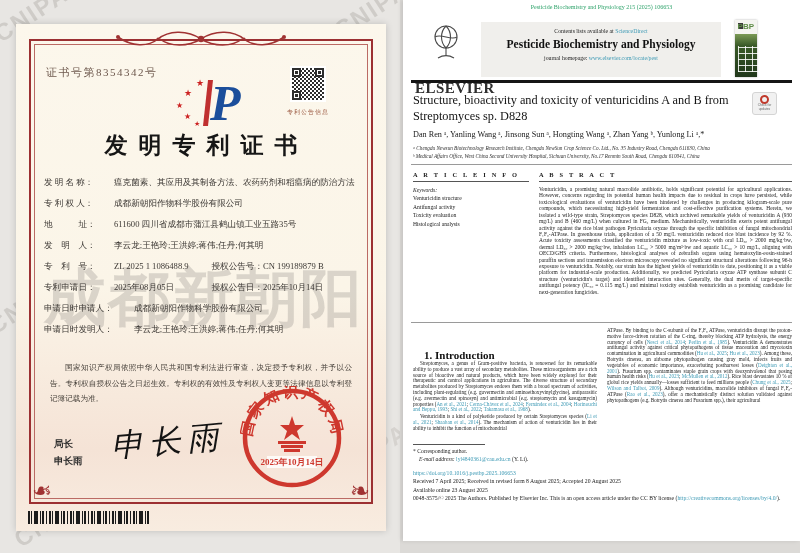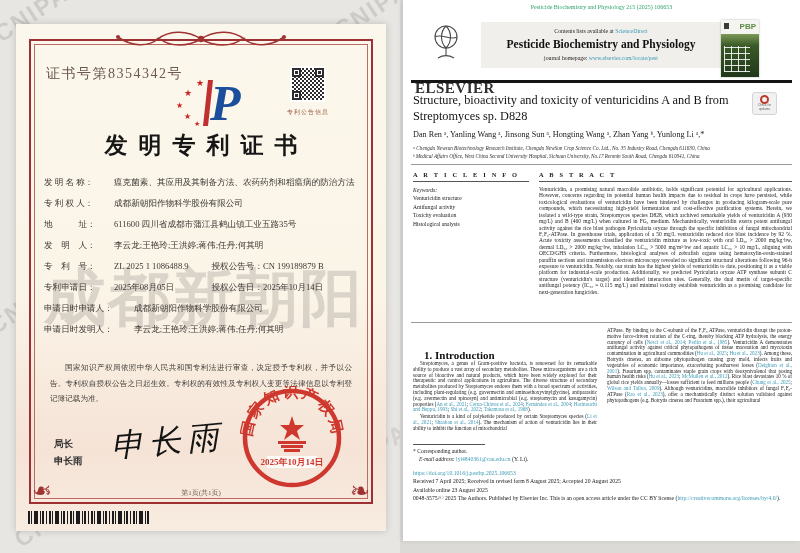--- a/index.html
+++ b/index.html
@@ -11,21 +11,21 @@
   #left-panel{position:absolute;left:0;top:0;width:400px;height:553px;background:#e8e6e3;overflow:hidden;}
   .wm{position:absolute;font-family:"Liberation Sans",sans-serif;font-weight:bold;
       color:rgba(150,145,140,.30);transform:rotate(-33deg);font-size:24px;letter-spacing:2px;pointer-events:none;}
   #cert{position:absolute;left:16px;top:24px;width:370px;height:507px;
         background:linear-gradient(180deg,#fcf7ec 0%,#fbf5e8 52%,#f5e3d6 84%,#f8ece0 100%);
         box-shadow:0 0 7px rgba(0,0,0,.18);}
   #frame-outer{position:absolute;left:13px;right:13px;top:15px;bottom:27px;border:2px solid #9c3032;}
   #frame-inner{position:absolute;inset:3px;border:1px solid #bb6a64;}
   #flourish{position:absolute;left:90px;top:3px;width:190px;height:24px;}
   .corner-orn{position:absolute;font-size:24px;color:#a03232;line-height:1;}
-  #cert-no{position:absolute;left:30px;top:41px;font-size:14px;color:#6d584d;letter-spacing:1.5px;}
+  #cert-no{position:absolute;left:30px;top:41px;font-size:11px;color:#6d584d;letter-spacing:1.5px;}
   #cnipa-logo{position:absolute;left:140px;top:52px;width:90px;height:52px;}
   #qr{position:absolute;left:274px;top:42px;width:36px;height:36px;background:#fff;padding:2px;}
   #qr-pix{width:100%;height:100%;background:repeating-conic-gradient(#2d2d2d 0% 25%,#fff 0% 50%) 0 0/4px 4px;position:relative;}
   .finder{position:absolute;width:9px;height:9px;border:2px solid #2d2d2d;background:#fff;}
   .finder::after{content:"";position:absolute;inset:1px;background:#2d2d2d;}
   #qr-caption{position:absolute;left:262px;top:84px;width:60px;text-align:center;font-size:6px;color:#9c5a42;letter-spacing:1px;}
   #cert-title{position:absolute;left:0;right:0;top:106px;text-align:center;font-size:23px;font-weight:bold;
               letter-spacing:11px;color:#161616;text-indent:11px;}
   #fields{position:absolute;left:28px;right:20px;top:152px;font-size:8.6px;color:#3c3834;}
   .frow{display:flex;margin-bottom:8.5px;line-height:1.45;}
@@ -46,26 +46,26 @@
     repeating-linear-gradient(90deg,#1c1c1c 0 2px,transparent 2px 7px);}
   #wm-center{position:absolute;left:8px;top:232px;width:360px;text-align:center;font-size:62px;font-weight:bold;
              color:rgba(125,120,114,.26);letter-spacing:2px;font-family:"Liberation Serif",serif;white-space:nowrap;}
 
   
   #paper{position:absolute;left:403px;top:0;width:397px;height:541px;background:#ffffff;
          box-shadow:-2px 0 4px rgba(0,0,0,.10);font-family:"Liberation Serif",serif;}
   #runhead{position:absolute;left:0;right:0;top:4px;text-align:center;font-size:6px;color:#2fa36b;}
   #elsevier{position:absolute;left:12px;top:23px;width:62px;text-align:center;}
   #elsevier-name{font-size:15px;font-weight:bold;letter-spacing:.5px;color:#2f2f2f;margin-top:15px;}
-  #jheader{position:absolute;left:78px;top:22px;width:240px;height:46px;background:#f0efec;text-align:center;}
+  #jheader{position:absolute;left:78px;top:22px;width:240px;height:55px;background:#f0efec;text-align:center;}
   #contents-line{font-size:5.8px;color:#222;margin-top:6px;}
   #journal-name{font-size:11.5px;font-weight:bold;color:#111;margin-top:4px;}
   #homepage-line{font-size:5.8px;color:#222;margin-top:5px;}
   .tlink{color:#3e9ab5;}
-  #cover{position:absolute;left:318px;top:20px;width:38px;height:57px;background:
+  #cover{position:absolute;left:332px;top:20px;width:22px;height:57px;background:
          linear-gradient(180deg,#f4f4f0 0%,#f4f4f0 24%,#7d9c57 24%,#3a5a28 45%,#20371a 100%);
          box-shadow:0 0 2px rgba(0,0,0,.3);}
   #cover-grid{position:absolute;left:3px;bottom:5px;width:26px;height:26px;background:
       repeating-linear-gradient(0deg,rgba(255,255,255,.85) 0 1px,transparent 1px 6px),
       repeating-linear-gradient(90deg,rgba(255,255,255,.85) 0 1px,transparent 1px 7px);}
   #cover-logo{position:absolute;left:3px;top:3px;width:5px;height:6px;background:#3a3a3a;}
   #cover-title{position:absolute;right:3px;top:2px;font-family:"Liberation Sans",sans-serif;
                font-size:8px;font-weight:bold;color:#5d8b46;}
   #black-rule{position:absolute;left:8px;width:381px;top:80px;height:2.6px;background:#151515;}
   #art-title{position:absolute;left:10px;top:92px;width:332px;font-size:12.3px;color:#131313;line-height:1.32;}
@@ -225,21 +225,20 @@
         <g fill="#cb2a20">
           <polygon points="52,30 55,39 64,39 57,45 60,54 52,48 44,54 47,45 40,39 49,39"></polygon>
           <rect x="38" y="55" width="28" height="3"></rect>
           <rect x="41" y="59" width="22" height="3"></rect>
           <rect x="44" y="63" width="16" height="3"></rect>
         </g>
         <rect x="27" y="70" width="50" height="12" fill="rgba(255,255,255,.88)"></rect>
         <text x="52" y="79" text-anchor="middle" font-size="9" font-weight="bold" fill="#cb2a20">2025年10月14日</text>
       </svg>
 
-      <div id="page-note">第1页(共1页)</div>
       <div id="barcode"></div>
     </div>
   </div>
 
   <div id="paper">
     <div id="runhead">Pesticide Biochemistry and Physiology 215 (2025) 106653</div>
 
     <div id="elsevier">
       <svg width="40" height="38" viewBox="0 0 40 38">
         <g stroke="#4a4a4a" fill="none" stroke-width="1.1">

